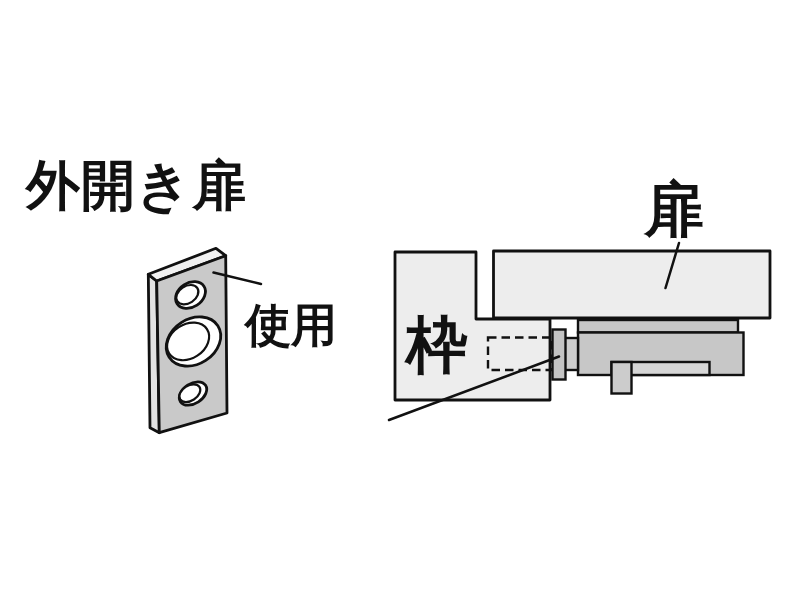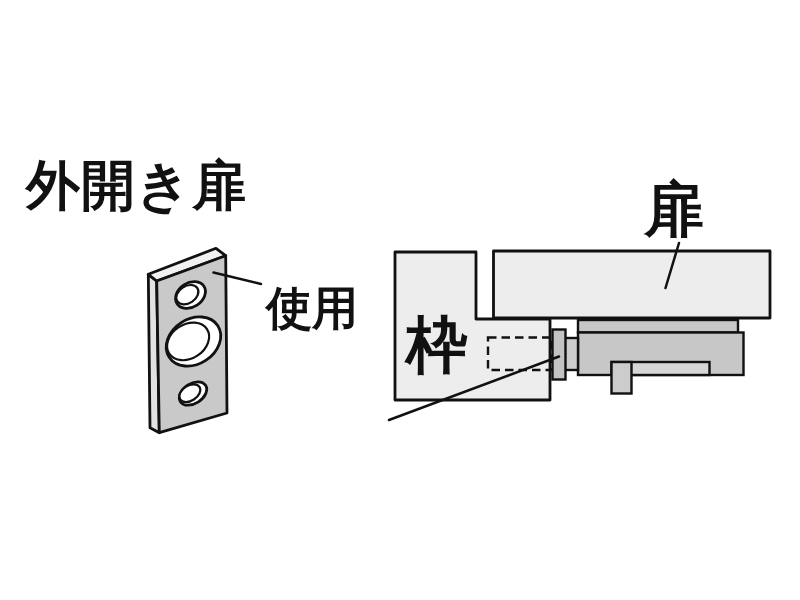--- a/index.html
+++ b/index.html
@@ -31,21 +31,21 @@
   .label {
     position: absolute;
     color: #111111;
     font-weight: 600;
     white-space: nowrap;
     line-height: 1;
   }
   .label-title   { left: 26px;  top: 158px; font-size: 54px; letter-spacing: 1px; }
   .label-door    { left: 644px; top: 180px; font-size: 60px; }
   .label-frame   { left: 406px; top: 314px; font-size: 62px; }
-  .label-strike  { left: 245px; top: 277px; font-size: 46px; line-height: 62px; margin-left: 21px; }
+  .label-strike  { left: 245px; top: 294px; font-size: 46px; line-height: 62px; }
 </style>
 </head>
 <body>
 
 <div class="stage">
 
   <svg width="800" height="600" viewBox="0 0 800 600">
 
     <polygon class="s3" points="395,252 476,252 476,319 550,319 550,400 395,400" fill="#ededed"></polygon>
 

